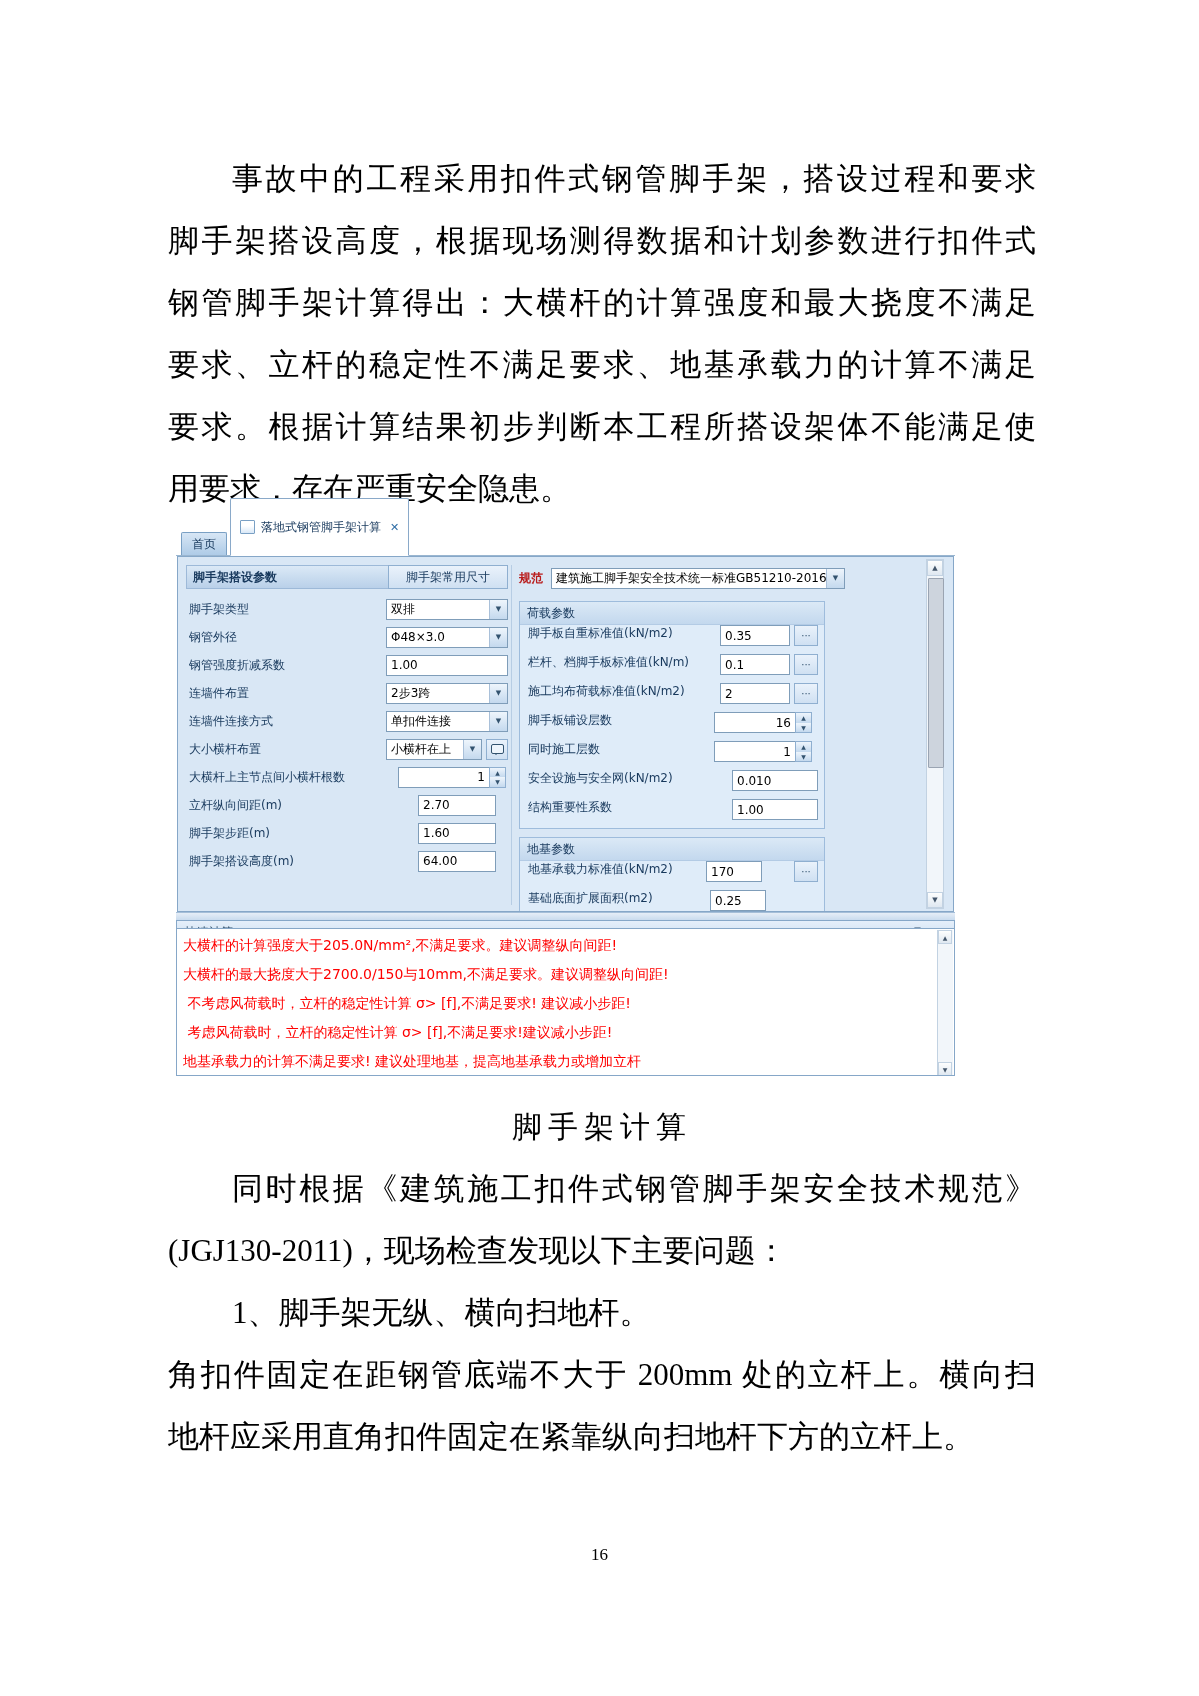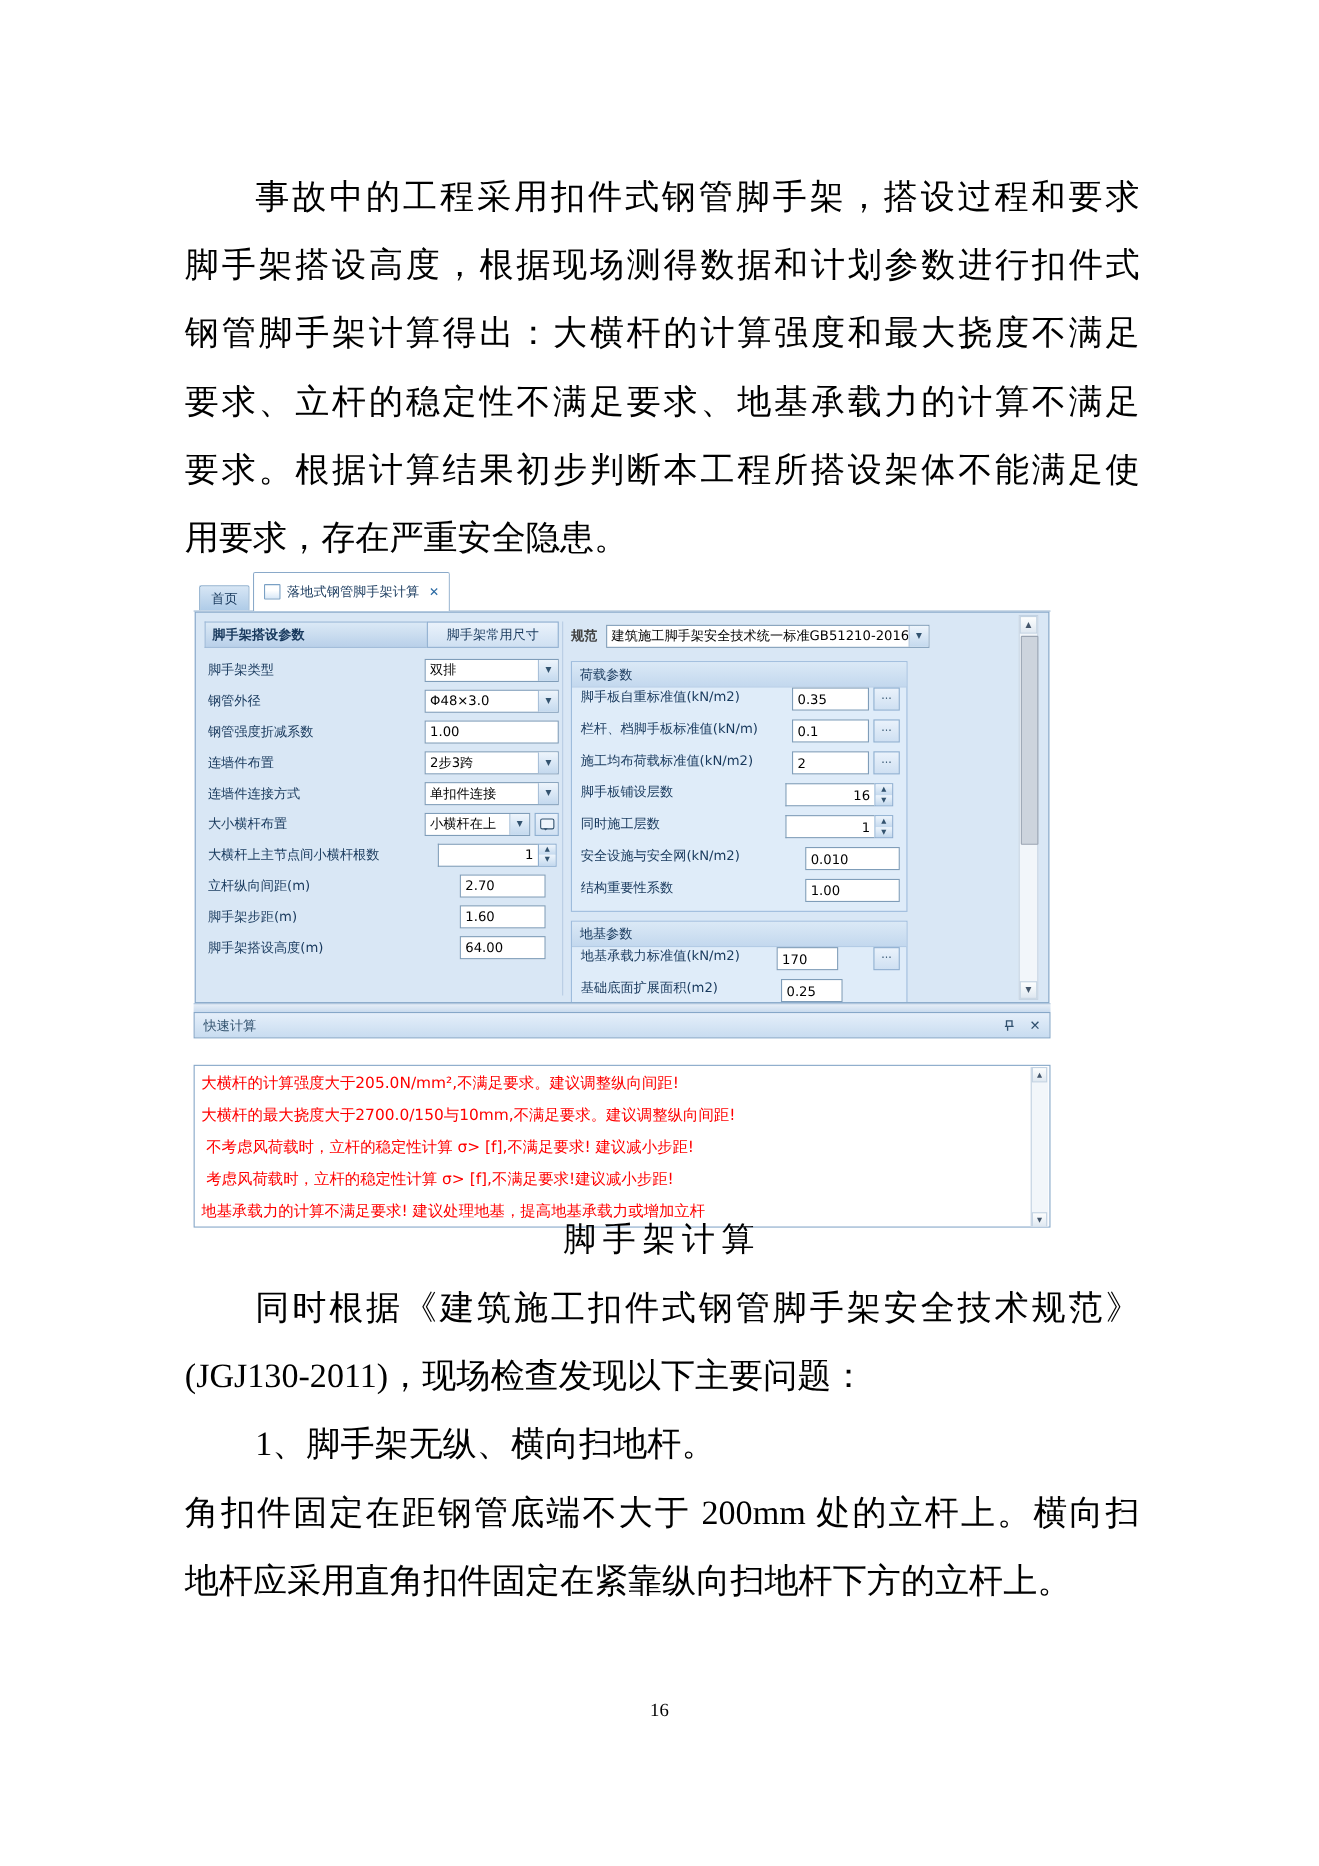--- a/index.html
+++ b/index.html
@@ -13,21 +13,21 @@
   .caption{height:62px;line-height:62px;font-size:30px;color:#000;text-align:center;letter-spacing:6px;}
   .pagenum{position:absolute;left:0;right:0;top:1545px;text-align:center;font-size:17px;color:#000;}
   
   #app{position:absolute;left:176px;top:528px;width:779px;height:564px;
        font-family:"DejaVu Sans",sans-serif;font-size:12px;color:#17385c;}
   .tabbar{position:absolute;left:0;top:0;width:779px;height:28px;box-sizing:border-box;
           border-bottom:1px solid #9ab6d0;background:#fff;display:flex;align-items:flex-end;padding-left:5px;}
   .tab-home{height:22px;padding:0 10px;display:flex;align-items:center;
             background:linear-gradient(#d7e6f5,#aecbe7);border:1px solid #7aa0c4;border-bottom:none;
             border-radius:2px 2px 0 0;margin-right:3px;cursor:default;}
-  .tab-active{height:26px;padding:4px 9px;display:flex;align-items:center;gap:6px;background:#fff;
+  .tab-active{height:26px;padding:15px 9px;display:flex;align-items:center;gap:6px;background:#fff;
               border:1px solid #8aa9c9;border-bottom:1px solid #fff;margin-bottom:-1px;
               border-radius:2px 2px 0 0;}
   .docicon{width:13px;height:12px;border:1px solid #7aa0c4;border-radius:1px;
            background:linear-gradient(#ffffff 40%,#d9e8f7);}
   .tabx{color:#2f6da5;font-weight:bold;font-size:11px;margin-left:3px;cursor:default;}
   #panel{position:absolute;left:1px;top:28px;width:777px;height:356px;box-sizing:border-box;
          background:#d9e7f5;border:1px solid #86a7c8;overflow:hidden;}
   
   .lpane{position:absolute;left:8px;top:8px;width:322px;}
   .lhead{display:flex;height:24px;margin-bottom:6px;}
@@ -54,21 +54,21 @@
   .spin{width:108px;height:21px;box-sizing:border-box;display:flex;margin-right:2px;}
   .spin .sval{flex:1;background:#fff;border:1px solid #7f9db9;border-right:none;color:#000;
               display:flex;align-items:center;justify-content:flex-end;padding-right:4px;}
   .spin .sbtns{width:15px;display:flex;flex-direction:column;border:1px solid #8fafd0;}
   .spin .sbtns span{flex:1;display:flex;align-items:center;justify-content:center;font-size:6px;color:#33536f;
               background:linear-gradient(#eef5fc,#c4d9ee);cursor:default;}
   .vdiv{position:absolute;left:333px;top:8px;height:340px;width:1px;background:#b7cde4;}
   
   .rpane{position:absolute;left:341px;top:8px;width:326px;}
   .specrow{display:flex;align-items:center;height:26px;}
-  .speclbl{width:32px;font-weight:bold;color:#404040;}
+  .speclbl{width:32px;font-weight:bold;color:#b91c1c;}
   .specsel{flex:1;}
   .group{width:306px;box-sizing:border-box;background:#dfecf9;border:1px solid #9ebcdc;}
   .group.load{margin-top:10px;}
   .group.ground{margin-top:8px;height:84px;}
   .gtitle{height:22px;display:flex;align-items:center;padding-left:7px;
           background:linear-gradient(#dbe9f6,#c3d8ee);border-bottom:1px solid #b3cbe5;}
   .rrow{display:flex;align-items:flex-start;height:29px;padding:0 6px 0 8px;}
   .inp-r{width:70px;}
   .inp-plain{width:86px;}
   .inp-short{width:56px;margin-right:28px;}
@@ -84,21 +84,21 @@
   .sthumb{position:absolute;left:1px;top:18px;width:14px;height:188px;background:#cdd4dd;border:1px solid #9aa4b2;border-radius:1px;}
   
   .split{position:absolute;left:0;top:384px;width:779px;height:8px;background:linear-gradient(#e6eef7,#c9dbee);
          border-top:1px solid #a5bed8;box-sizing:border-box;}
   .qtitle{position:absolute;left:0;top:392px;width:779px;height:24px;box-sizing:border-box;
           background:linear-gradient(#e5effa,#c8dcf0);border:1px solid #86a7c8;
           display:flex;align-items:center;padding:0 8px;color:#33536f;}
   .qtitle .qtxt{flex:1;}
   .pin{width:11px;height:11px;margin-right:12px;}
   .qx{font-size:12px;font-weight:bold;color:#30506e;cursor:default;}
-  .qbody{position:absolute;left:0;top:440px;width:779px;height:148px;box-sizing:border-box;
+  .qbody{position:absolute;left:0;top:400px;width:779px;height:148px;box-sizing:border-box;
          background:#fff;border:1px solid #86a7c8;padding:2px 20px 2px 6px;overflow:hidden;}
   .msg{height:29px;line-height:29px;font-size:14px;color:#ff0000;white-space:pre;overflow:hidden;}
   .qsbar{position:absolute;right:1px;top:1px;width:15px;height:146px;background:#f2f6fa;border-left:1px solid #c2d2e2;}
   .qsbtn{position:absolute;left:0;width:14px;height:14px;display:flex;align-items:center;justify-content:center;
          font-size:6px;color:#44566b;background:linear-gradient(#fdfefe,#dfe8f1);border:1px solid #c2d2e2;box-sizing:border-box;}
 </style>
 </head>
 <body>
 
 <div id="page">

